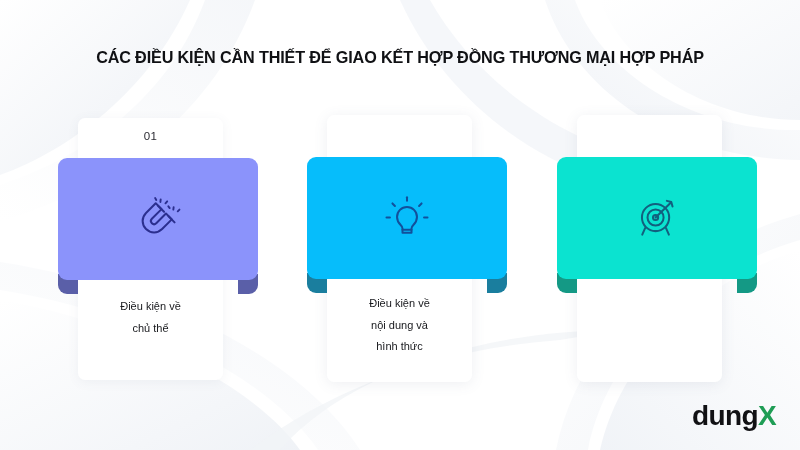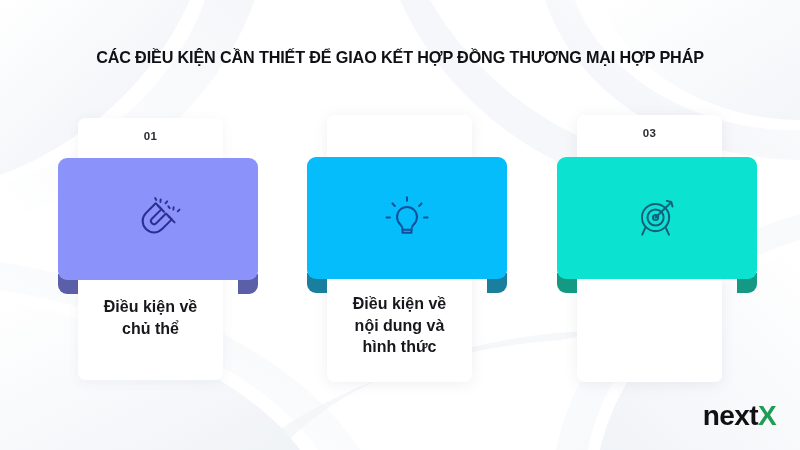--- a/index.html
+++ b/index.html
@@ -44,21 +44,20 @@
     font-family: "Liberation Sans", sans-serif;
   }
 
   
   .cards {
     position: absolute;
     top: 112px;
     left: 0;
     width: 634px;
     height: 280px;
-    font-weight: bold;
   }
 
   .card {
     position: absolute;
     top: 0;
     width: 145px;
     height: 268px;
     background: #ffffff;
     border-radius: 7px;
     box-shadow: 0 2px 14px rgba(90, 100, 130, 0.10);
@@ -117,21 +116,21 @@
   .leg.l1b { left: 487px; top: 161px; }
   .leg.l2a { left: 557px; top: 161px; }
   .leg.l2b { left: 737px; top: 161px; }
 
   
   .card-label {
     position: absolute;
     left: 0;
     width: 100%;
     text-align: center;
-    font-size: 16px;
+    font-size: 11px;
     line-height: 21.5px;
     color: #17181c;
     font-family: "Liberation Sans", sans-serif;
     white-space: pre-line;
   }
   .card.c0 .card-label { top: 178px; }
   .card.c1 .card-label { top: 178px; }
   .card.c2 .card-label { top: 178px; }
 
   
@@ -190,21 +189,20 @@
 chủ thể</div>
     </div>
 
     <div class="card c1">
       <div class="card-label">Điều kiện về
 nội dung và
 hình thức</div>
     </div>
 
     <div class="card c2">
-      <div class="card-number">03</div>
     </div>
 
     <div class="leg left  l0a" style="background: rgb(90, 95, 168);"></div>
     <div class="leg right l0b" style="background: rgb(90, 95, 168);"></div>
     <div class="leg left  l1a" style="background: rgb(26, 126, 158);"></div>
     <div class="leg right l1b" style="background: rgb(26, 126, 158);"></div>
     <div class="leg left  l2a" style="background: rgb(20, 153, 133);"></div>
     <div class="leg right l2b" style="background: rgb(20, 153, 133);"></div>
 
     <div class="panel p0" style="background: rgb(139, 147, 251);">
@@ -249,16 +247,16 @@
           <path d="M34.3 6.1 L38.9 7.4 L40.2 12.0"></path>
           <path d="M11.6 34.6 L8.6 41.4"></path>
           <path d="M33.4 34.6 L36.4 41.4"></path>
         </g>
       </svg>
     </div>
 
   </div>
 
   <div class="logo">
-    <span class="next">next</span><span class="x">X</span>
+    <span class="next">dung</span><span class="x">X</span>
   </div>
 
 </div>
 
 </body></html>

